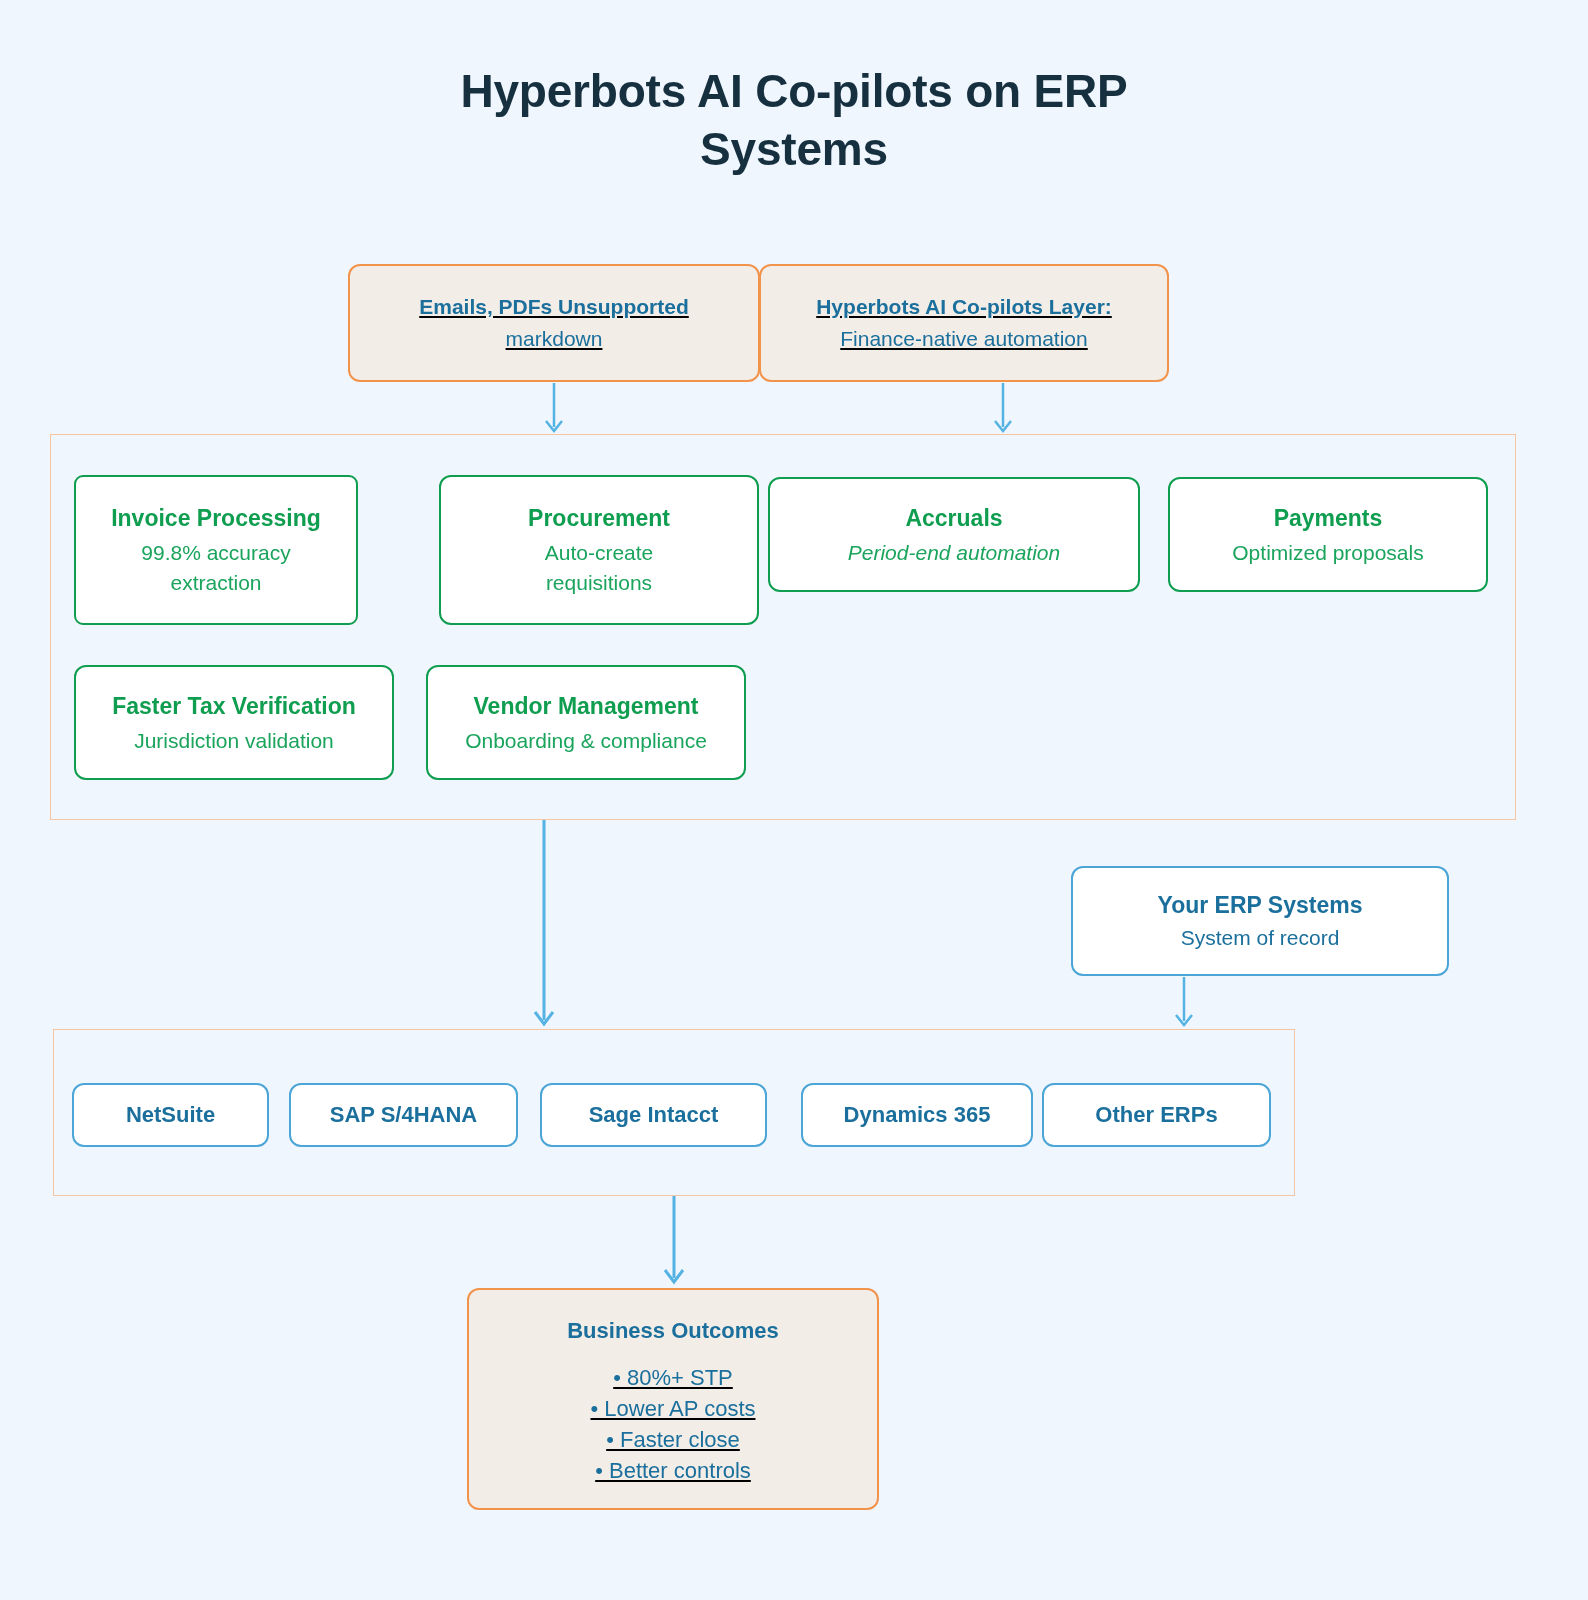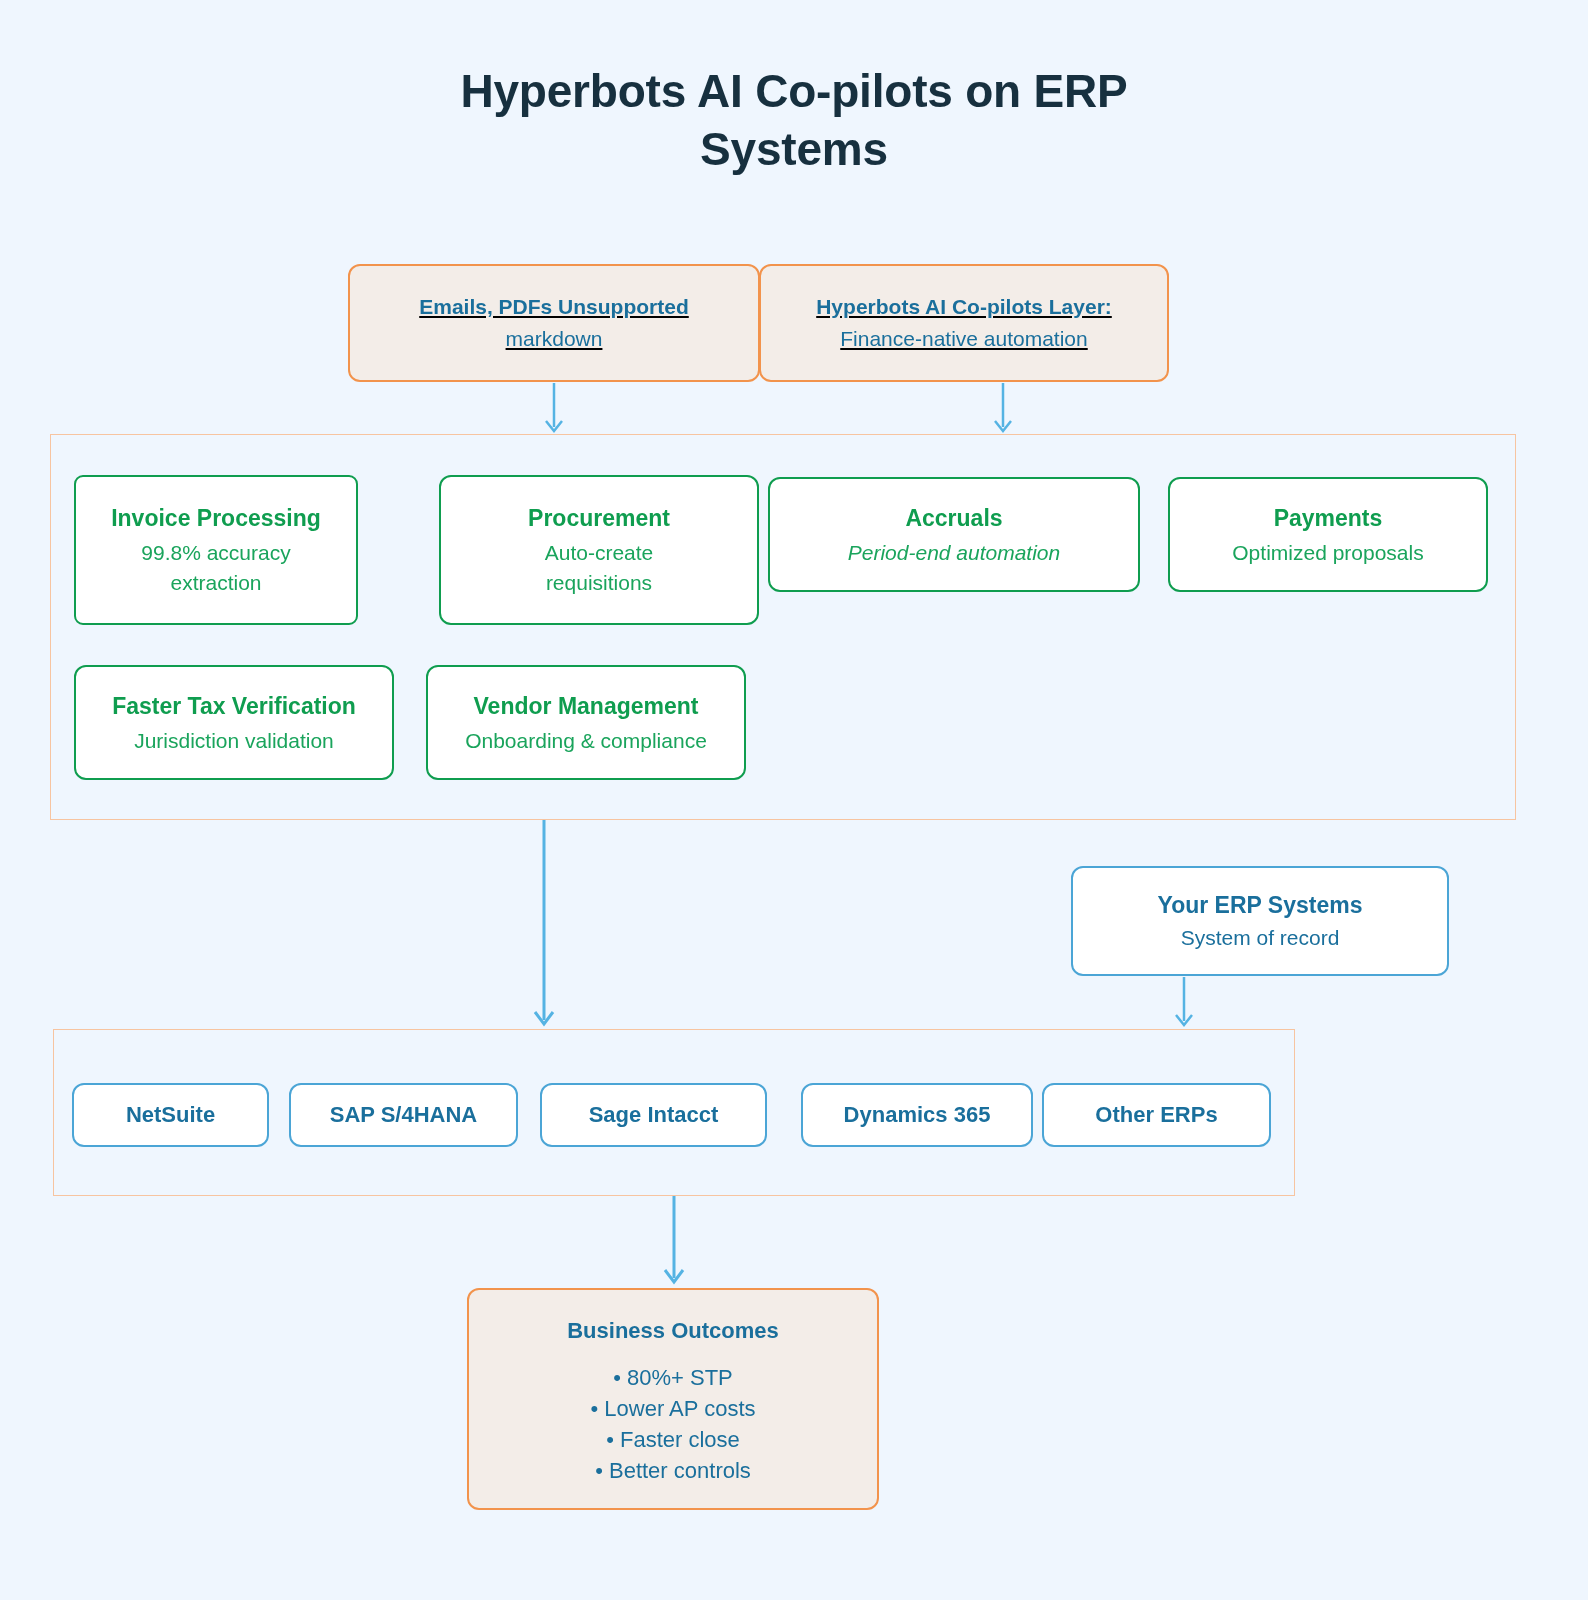--- a/index.html
+++ b/index.html
@@ -140,20 +140,21 @@
     font-size: 22px;
     line-height: 30px;
     color: #1a6f9c;
     font-weight: 700;
     margin-bottom: 16px;
   }
   .outcome-list {
     list-style: none;
     text-align: center;
     width: 100%;
+    text-decoration: underline;
   }
   .outcome-list li {
     font-size: 22px;
     line-height: 31px;
     color: #1a6f9c;
   }
 
   
   .arrow {
     position: absolute;

